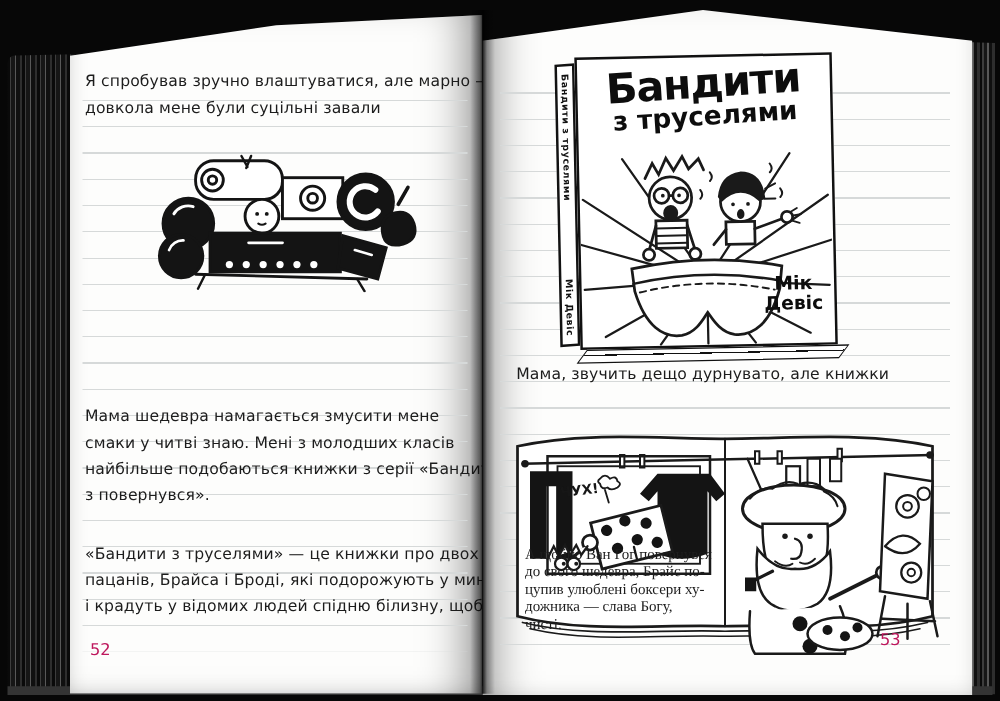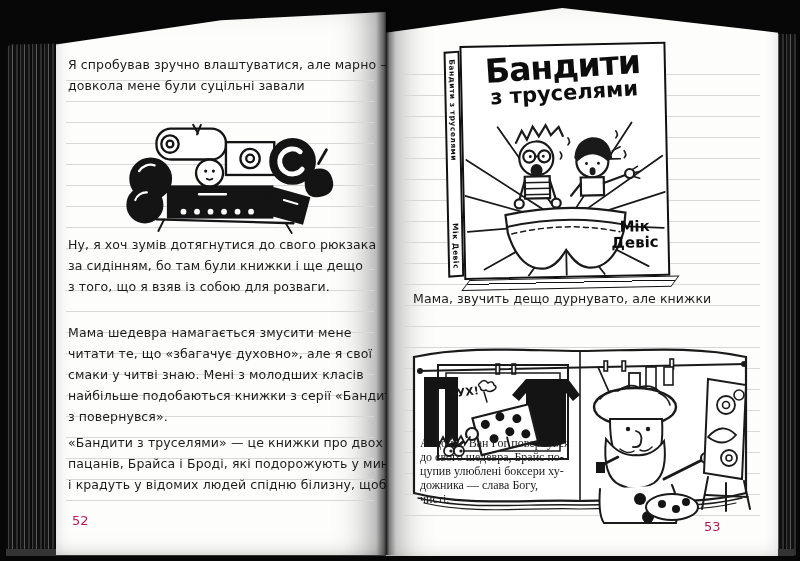--- a/index.html
+++ b/index.html
@@ -141,29 +141,23 @@
         <circle cx="114" cy="100" r="3" fill="#fff" stroke="none"></circle>
         <circle cx="128" cy="100" r="3" fill="#fff" stroke="none"></circle>
         <circle cx="142" cy="100" r="3" fill="#fff" stroke="none"></circle>
         <path d="M88,82 h28" stroke="#fff" stroke-width="2.4"></path>
 
         <path d="M166,76 l36,10 -7,26 -33,-9 z" fill="#141414"></path>
         <path d="M176,88 l14,4" stroke="#fff" stroke-width="2.2"></path>
       </svg>
     </div>
 
-    <div class="hand abs" style="left:12px;top:222px;">
-      <div>Ну, я хоч зумів дотягнутися до свого рюкзака</div>
-      <div>за сидінням, бо там були книжки і ще дещо</div>
-      <div>з того, що я взяв із собою для розваги.</div>
-    </div>
 
     <div class="hand abs" style="left:12px;top:310px;">
       <div>Мама шедевра намагається змусити мене</div>
-      <div>читати те, що «збагачує духовно», але я свої</div>
       <div>смаки у читві знаю. Мені з молодших класів</div>
       <div>найбільше подобаються книжки з серії «Бандити</div>
       <div>з повернувся».</div>
     </div>
 
     <div class="hand abs" style="left:12px;top:420px;">
       <div>«Бандити з труселями» — це книжки про двох</div>
       <div>пацанів, Брайса і Броді, які подорожують у минуле</div>
       <div>і крадуть у відомих людей спідню білизну, щоб</div>
     </div>
@@ -338,17 +332,17 @@
       </svg>
       <div class="sfx">ЧУХ!</div>
       <div class="caption">
         <div>А щойно Ван Гог повернувся</div>
         <div>до свого шедевра, Брайс по-</div>
         <div>цупив улюблені боксери ху-</div>
         <div>дожника — слава Богу, чисті.</div>
       </div>
     </div>
 
-    <div class="pagenum" style="left:318px;top:511px;">53</div>
+    <div class="pagenum" style="left:318px;top:497px;">53</div>
   </div>
 
   <div class="gutter"></div>
 </div>
 
 </body></html>

